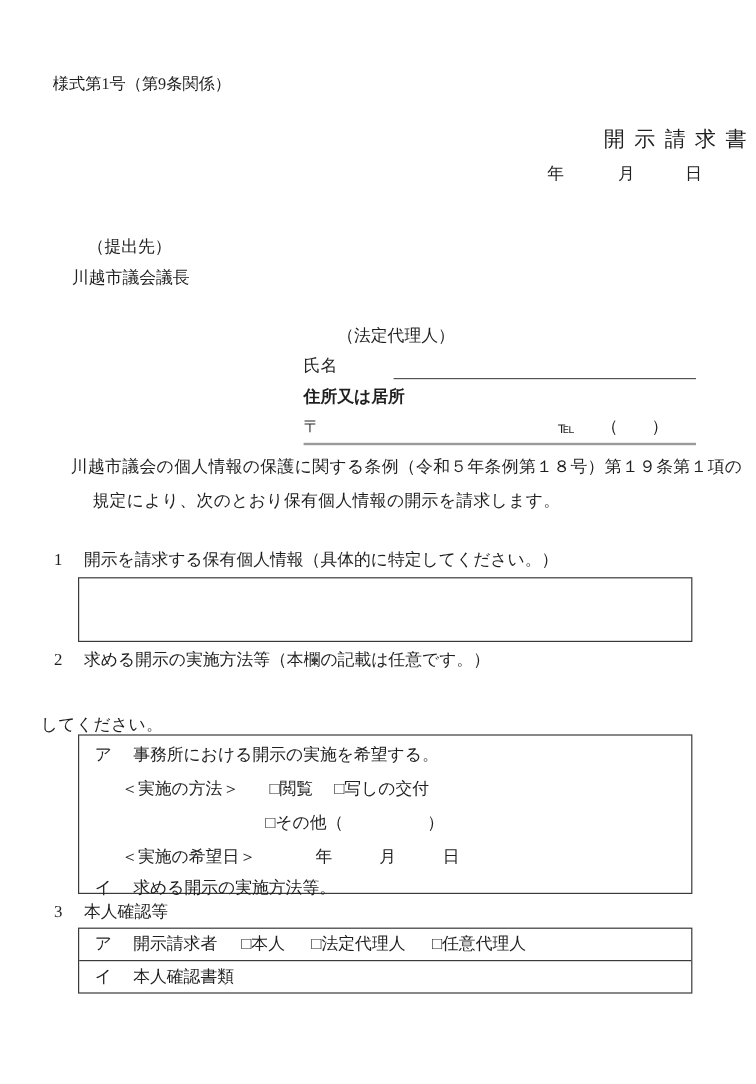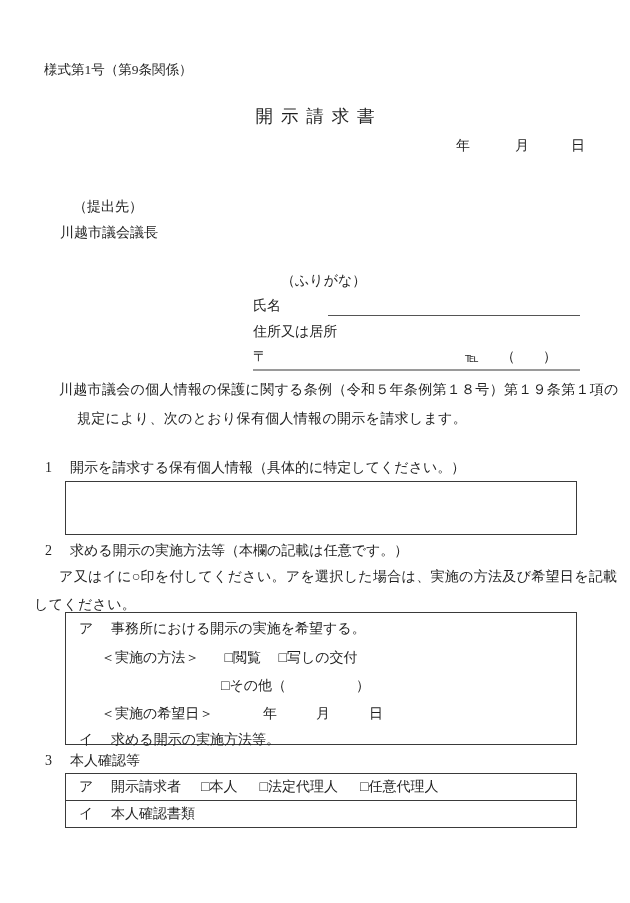--- a/index.html
+++ b/index.html
@@ -8,21 +8,21 @@
     width:630px;height:903px;
     background:#ffffff;
     font-family:"Liberation Serif","DejaVu Serif",serif;
     color:#1f1f1f;
     font-size:14px;
     overflow:hidden;
   }
   .abs{position:absolute;line-height:1.35;white-space:nowrap;}
   .title{
     left:0;right:0;top:105px;
-    text-align:center;
+    text-align:right;
     font-size:17.5px;
     letter-spacing:0.45em;
     text-indent:0.45em;
   }
   .fieldrow{display:flex;align-items:flex-end;}
   .name-underline{flex:1;border-bottom:1px solid #555;height:18px;}
   .postal-row{border-bottom:2px solid #9a9a9a;}
   .box{
     position:absolute;
     border:1px solid #3a3a3a;
@@ -49,28 +49,28 @@
 
   <div>
     <span class="abs" style="left:456px;top:137px;">年</span>
     <span class="abs" style="left:515px;top:137px;">月</span>
     <span class="abs" style="left:571px;top:137px;">日</span>
   </div>
 
   <div class="abs" style="left:73px;top:198px;">（提出先）</div>
   <div class="abs" style="left:60px;top:224px;">川越市議会議長</div>
 
-  <div class="abs" style="left:281px;top:272px;">（ふりがな）</div>
+  <div class="abs" style="left:281px;top:272px;">（法定代理人）</div>
 
   <div class="abs fieldrow" style="left:253px;top:297px;width:327px;gap:47px;">
     <span>氏名</span>
     <span class="name-underline"></span>
   </div>
 
-  <div class="abs" style="left:253px;top:323px;">住所又は居所</div>
+  <div class="abs" style="left:253px;top:323px;font-weight:bold;">住所又は居所</div>
 
   <div class="abs postal-row" style="left:253px;top:348px;width:327px;height:21px;">
     <span style="position:absolute;left:0;top:0;">〒</span>
     <span class="tel-font" style="position:absolute;left:212px;top:1px;font-size:13px;">℡</span>
     <span style="position:absolute;left:248px;top:0;">（　　）</span>
   </div>
 
   <div>
     <div class="abs" style="left:45px;top:381px;text-indent:1em;letter-spacing:0.3px;">川越市議会の個人情報の保護に関する条例（令和５年条例第１８号）第１９条第１項の</div>
     <div class="abs" style="left:45px;top:410px;letter-spacing:0.3px;margin-left:32px;">規定により、次のとおり保有個人情報の開示を請求します。</div>
@@ -79,21 +79,20 @@
   <div class="abs sec-head" style="left:45px;top:459px;">
     <span class="sec-num">1</span>
     <span>開示を請求する保有個人情報（具体的に特定してください。）</span>
   </div>
   <div class="box" style="left:65px;top:481px;width:512px;height:54px;"></div>
 
   <div class="abs sec-head" style="left:45px;top:542px;">
     <span class="sec-num">2</span>
     <span>求める開示の実施方法等（本欄の記載は任意です。）</span>
   </div>
-  <div class="abs" style="left:45px;top:568px;text-indent:1em;letter-spacing:0.3px;">ア又はイに○印を付してください。アを選択した場合は、実施の方法及び希望日を記載</div>
   <div class="abs" style="left:34px;top:596px;letter-spacing:0.3px;">してください。</div>
 
   <div class="box" style="left:65px;top:612px;width:512px;height:133px;">
     <div style="position:absolute;left:35px;top:36px;">
       <span style="display:inline-block;width:120px;">＜実施の方法＞</span>
       <span class="opt2">□閲覧</span>
       <span class="opt2">□写しの交付</span>
     </div>
     <div style="position:absolute;left:13px;top:7px;">
       <span style="display:inline-block;width:32px;">ア</span><span>事務所における開示の実施を希望する。</span>

